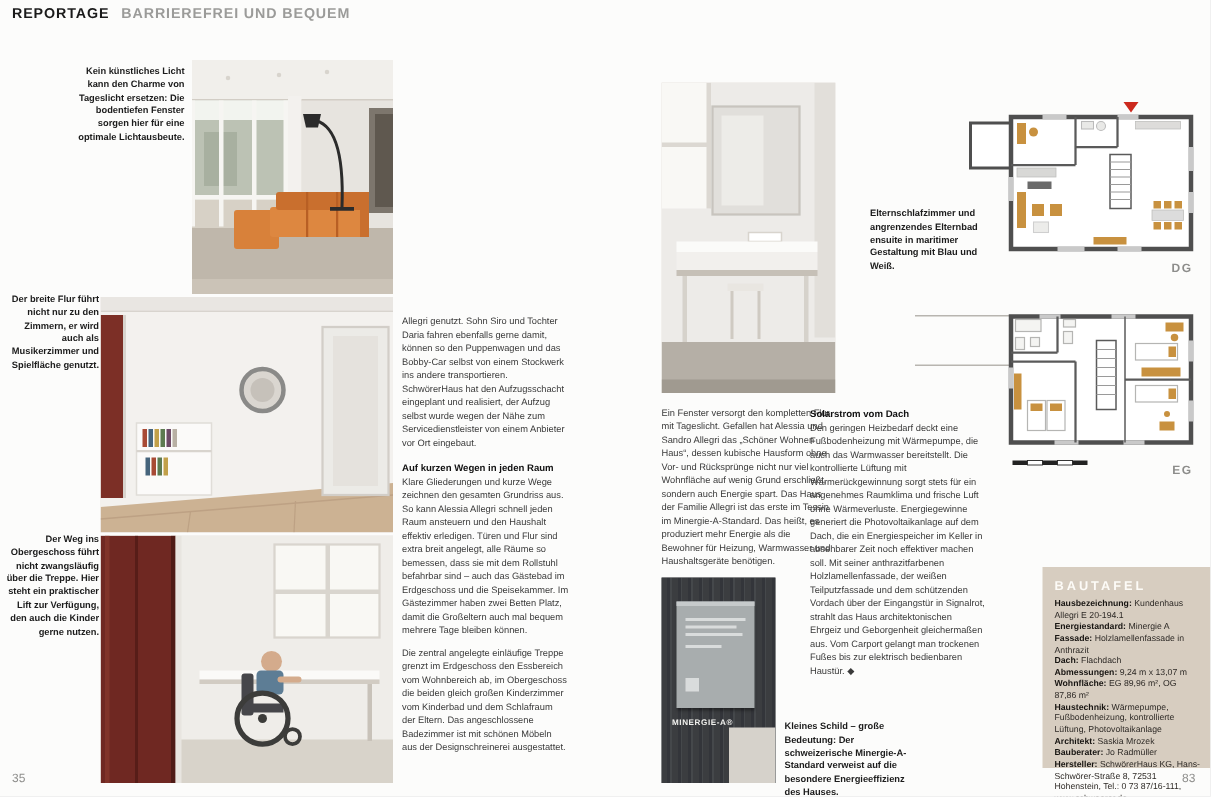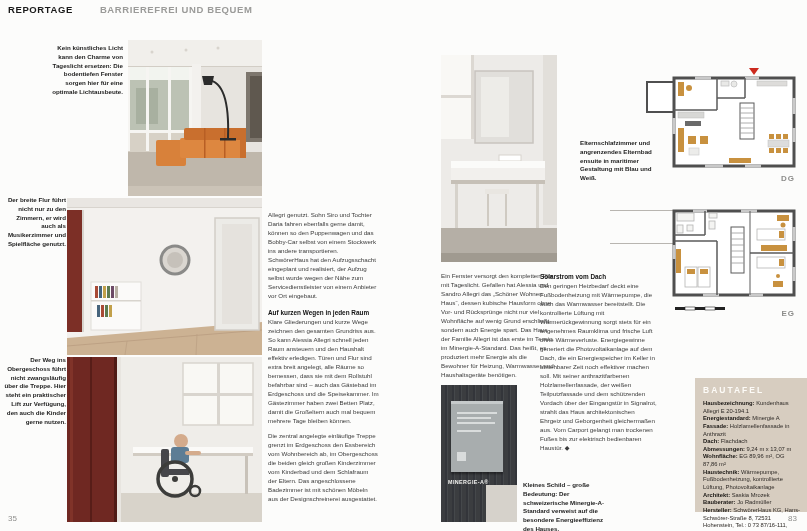--- a/index.html
+++ b/index.html
@@ -2,21 +2,21 @@
 <html><head>
 <meta charset="utf-8">
 <style>
   html,body{margin:0;padding:0;background:#e8e8e8;}
   #page{position:relative;width:807px;height:531px;background:#fcfcfb;overflow:hidden;
         font-family:"Liberation Sans", sans-serif;color:#3c3c3c;}
   .abs{position:absolute;}
   
   .header{left:8px;top:4px;font-size:9.5px;font-weight:bold;letter-spacing:0.6px;white-space:nowrap;}
   .header .section{color:#1a1a1a;}
-  .header .title{color:#9b9b99;margin-left:27px;}
+  .header .title{color:#9b9b99;margin-left:8px;}
   
   .caption{font-size:6.2px;font-weight:bold;line-height:1.42;color:#1c1c1c;}
   .cap-right{text-align:right;}
   
   .col{font-size:6.2px;line-height:1.45;color:#3a3a3a;}
   .col p{margin:0 0 0 0;}
   .col p + p{margin-top:6px;}
   .col h3{font-size:6.4px;margin:7px 0 1px 0;color:#111;}
   
   .photo{overflow:hidden;background:#e9e6e1;}

